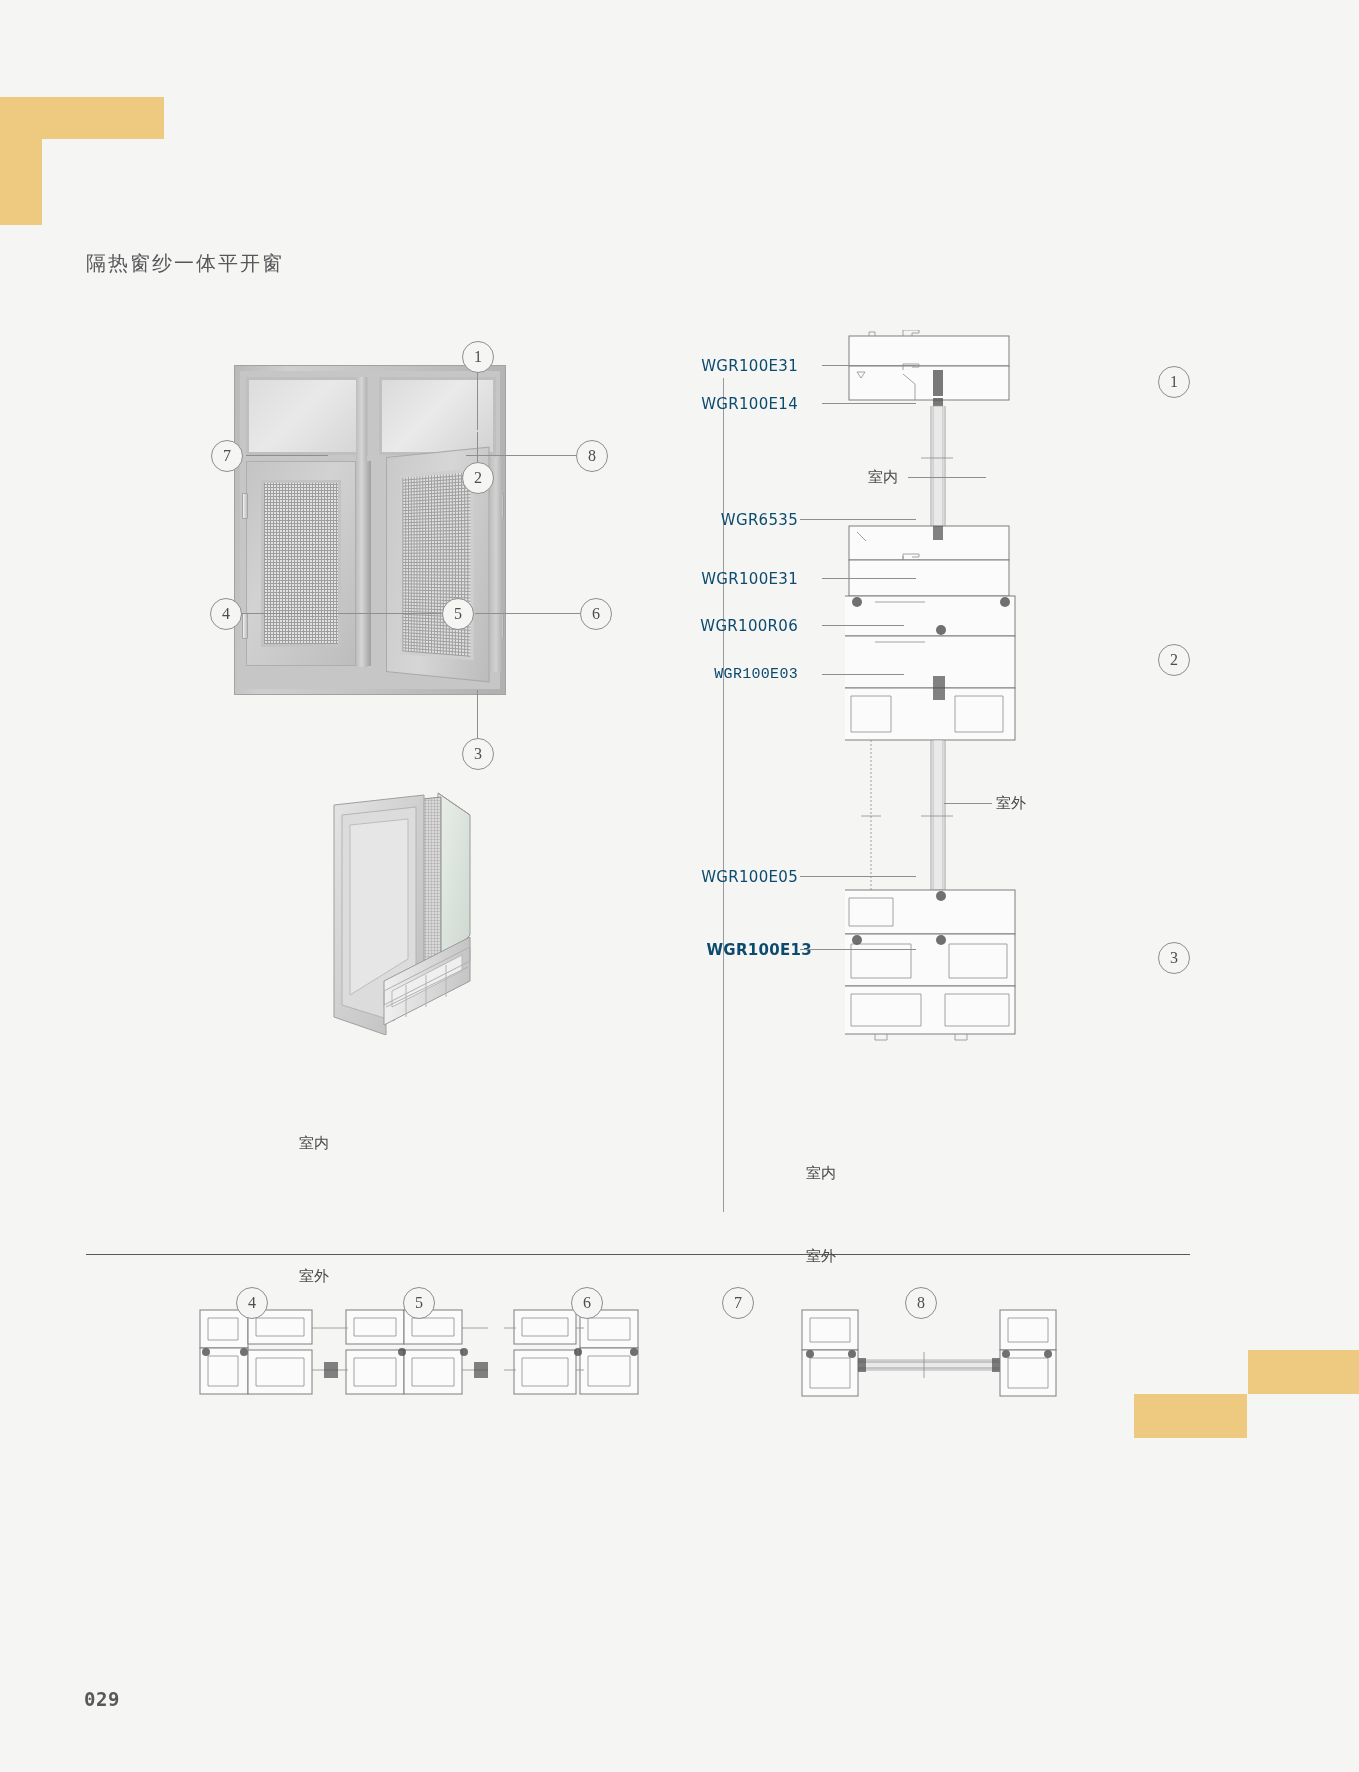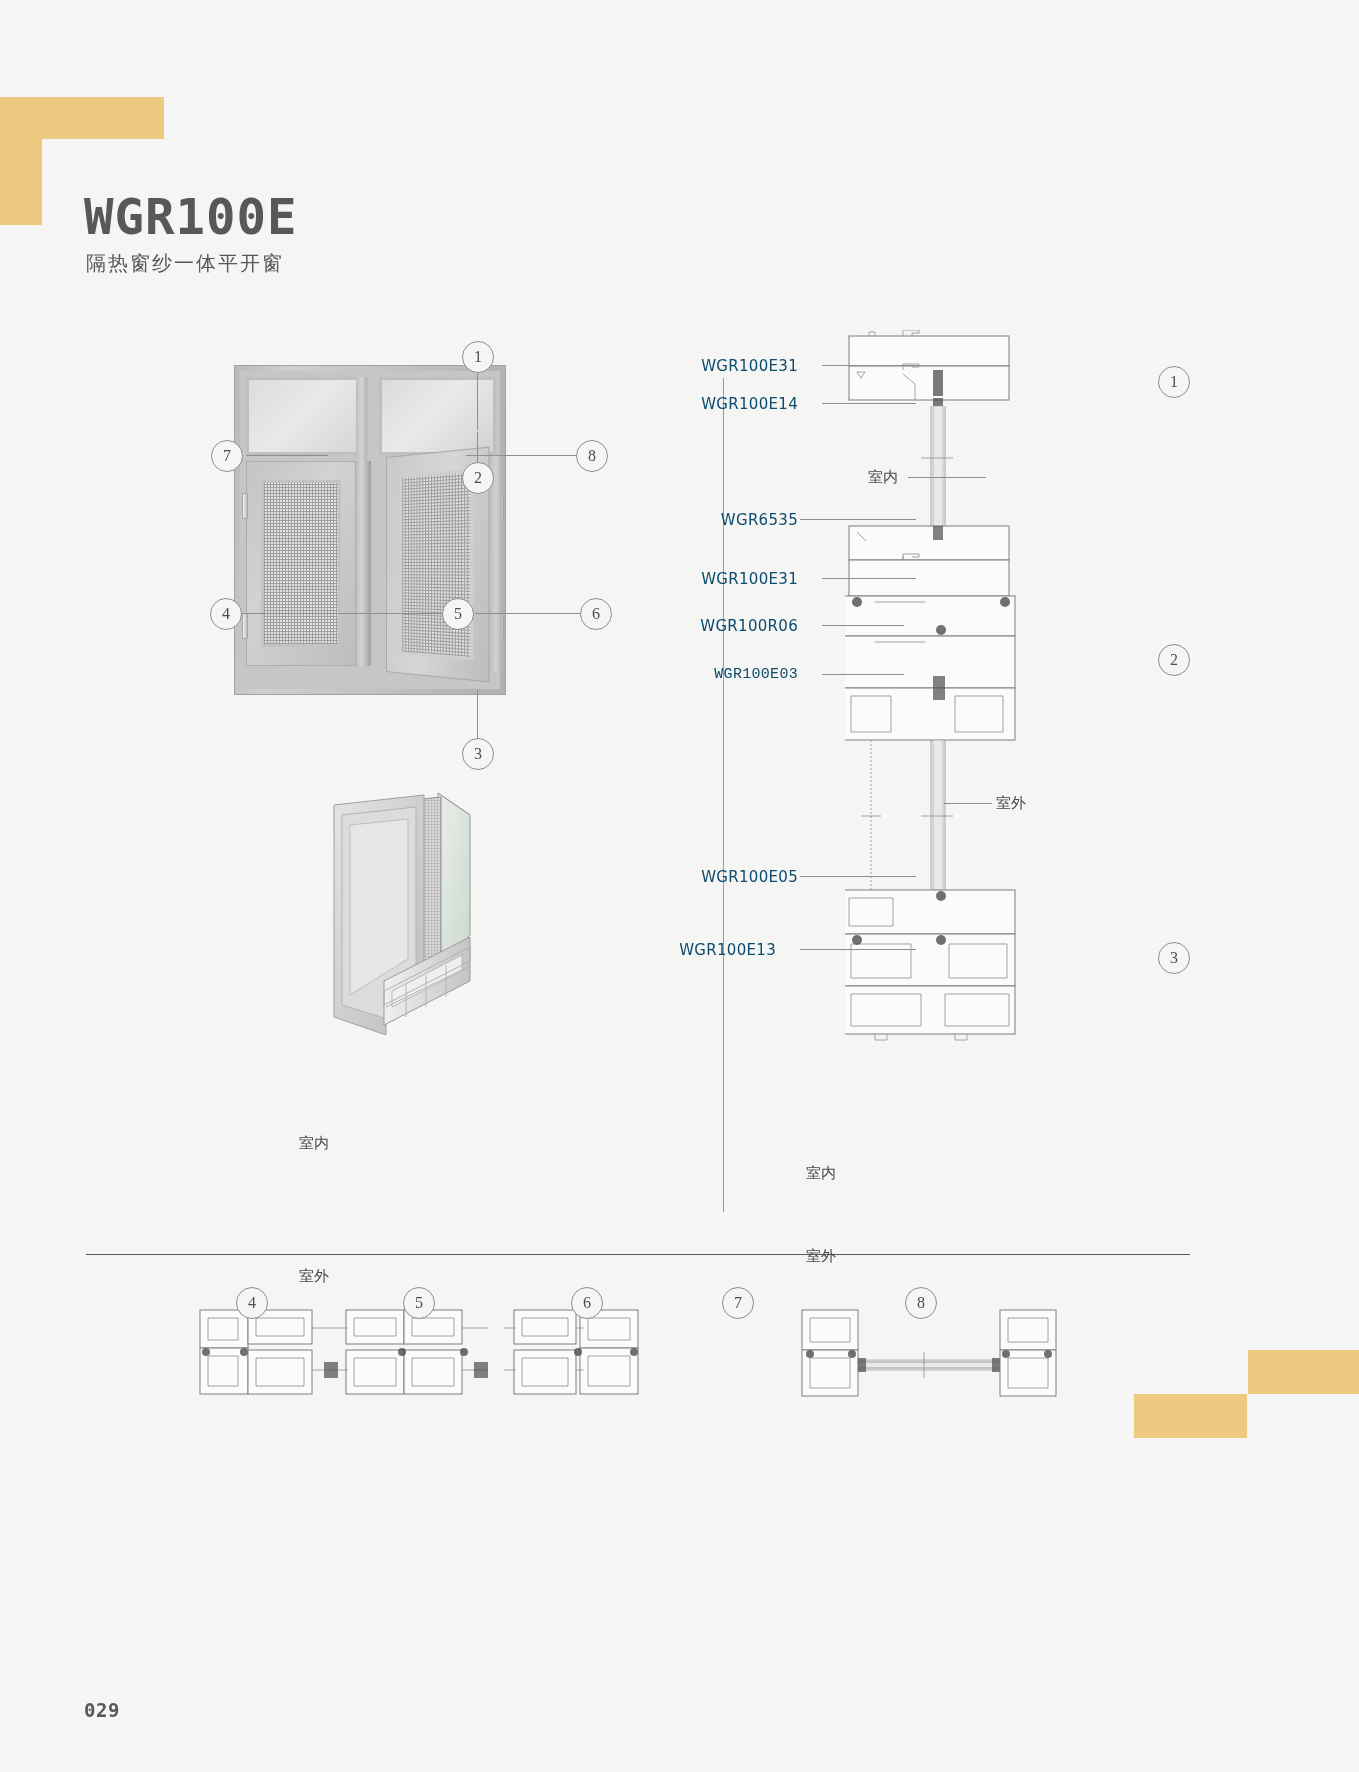--- a/index.html
+++ b/index.html
@@ -82,34 +82,33 @@
   .secdraw{position:absolute;left:845px;top:330px;width:270px;height:720px;}
 
   svg{display:block;}
   .st2{fill:none;stroke:#8d8d8d;stroke-width:.8;}
   .fillw{fill:#fbfbfb;stroke:#7e7e7e;stroke-width:1;}
   .dk{fill:#4d4d4d;}
 
   .pageno{
     position:absolute;left:84px;top:1688px;
     font-family:"DejaVu Sans Mono","Liberation Mono",monospace;
-    font-weight:bold;font-size:19px;color:#58585a;letter-spacing:.5px;margin-top:11px;
+    font-weight:bold;font-size:19px;color:#58585a;letter-spacing:.5px;
   }
 </style>
 </head>
 <body>
 
 <div class="page">
 
   <div class="deco deco-tl-h"></div>
   <div class="deco deco-tl-v"></div>
   <div class="deco deco-br1"></div>
   <div class="deco deco-br3"></div>
 
-  <div class="title">WGR100E</div>
   <div class="subtitle">隔热窗纱一体平开窗</div>
 
   <div class="vdiv"></div>
   <div class="hdiv"></div>
 
   <div class="win-wrap">
     <div class="win-outer"></div>
     <div class="win-inner"></div>
     <div class="transom">
       <div class="t-l"></div>
@@ -271,21 +270,21 @@
 
   <div class="plabel" style="left:598px;top:666px;width:200px;font-family:Liberation Mono, monospace;">WGR100E03</div>
   <div class="lline" style="left:822px;top:674px;width:82px;"></div>
 
   <div class="cnlabel" style="left:996px;top:794px;">室外</div>
   <div class="lline" style="left:944px;top:803px;width:48px;"></div>
 
   <div class="plabel" style="left:598px;top:868px;width:200px;">WGR100E05</div>
   <div class="lline" style="left:800px;top:876px;width:116px;"></div>
 
-  <div class="plabel" style="left:576px;top:941px;width:200px;">WGR100E13</div>
+  <div class="plabel" style="left:612px;top:941px;width:200px;font-weight:bold;">WGR100E13</div>
   <div class="lline" style="left:800px;top:949px;width:116px;"></div>
 
   <div class="cnum" style="left:1158px;top:366px;">1</div>
   <div class="cnum" style="left:1158px;top:644px;">2</div>
   <div class="cnum" style="left:1158px;top:942px;">3</div>
 
   <div style="position:absolute;left:198px;top:1300px;width:560px;height:140px;">
     <svg width="560" height="140" viewBox="0 0 560 140">
 
       <g>

